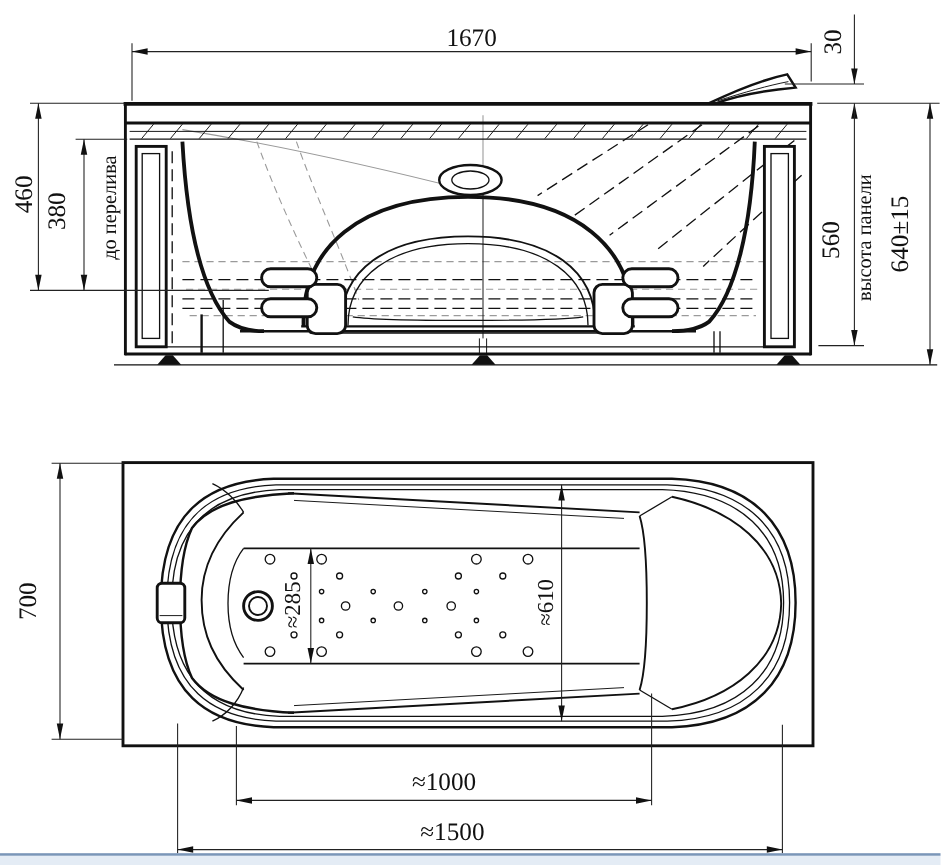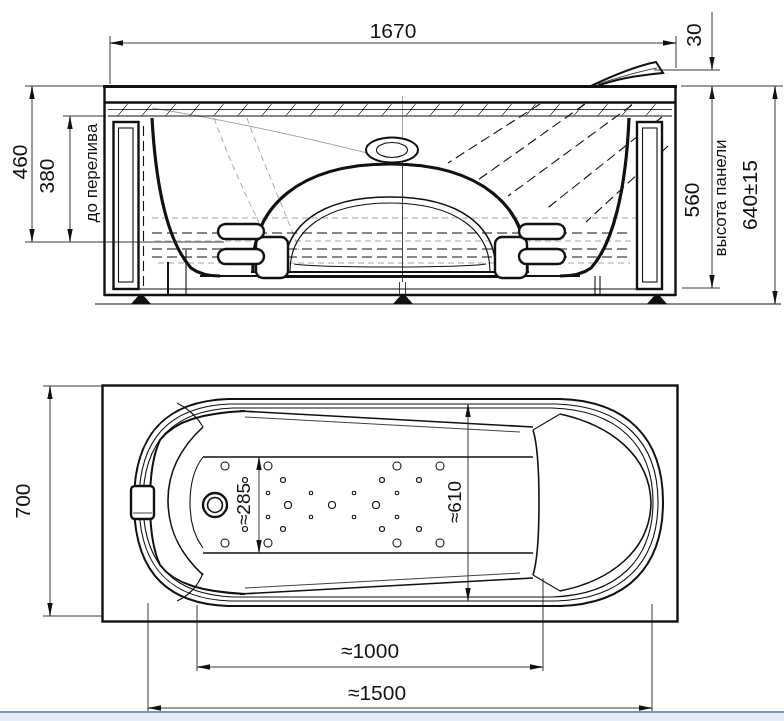--- a/index.html
+++ b/index.html
@@ -1,17 +1,17 @@
 <!DOCTYPE html>
 <html><head>
 <meta charset="utf-8">
 <style>
   html,body{margin:0;padding:0;background:#ffffff;}
   .stage{position:relative;width:784px;height:721px;background:#ffffff;overflow:hidden;
-         font-family:Liberation Sans, sans-serif;}
+         font-family:Liberation Serif, serif;}
   svg{display:block}
   
   .ln{stroke:#111;fill:none;stroke-linecap:butt}
   .s35{stroke-width:3.2}.s25{stroke-width:2.4}.s20{stroke-width:2.0}
   .s16{stroke-width:1.6}.s12{stroke-width:1.1}.s08{stroke-width:0.8}
   .dash{stroke-dasharray:10 5;stroke-width:1.1}
   .gdash{stroke:#9a9a9a;fill:none;stroke-dasharray:6 4;stroke-width:0.9}
   .gray{stroke:#9a9a9a;fill:none;stroke-width:0.9}
   .dim{stroke:#222;stroke-width:0.9;fill:none}
   .arw{fill:#111;stroke:none}

